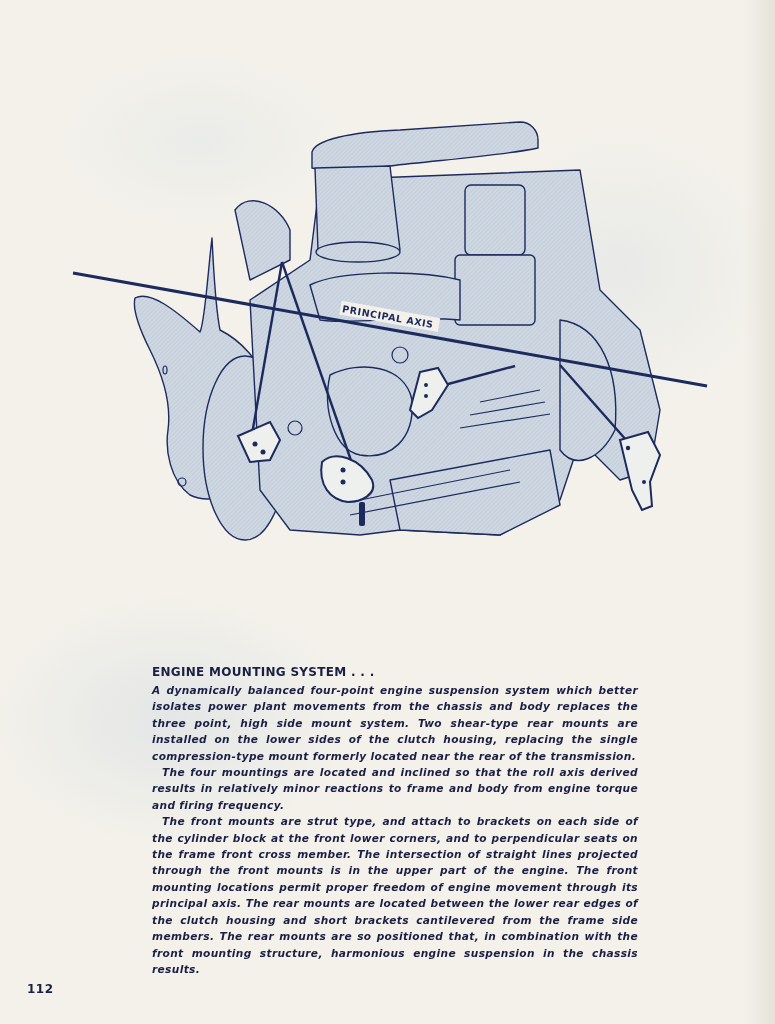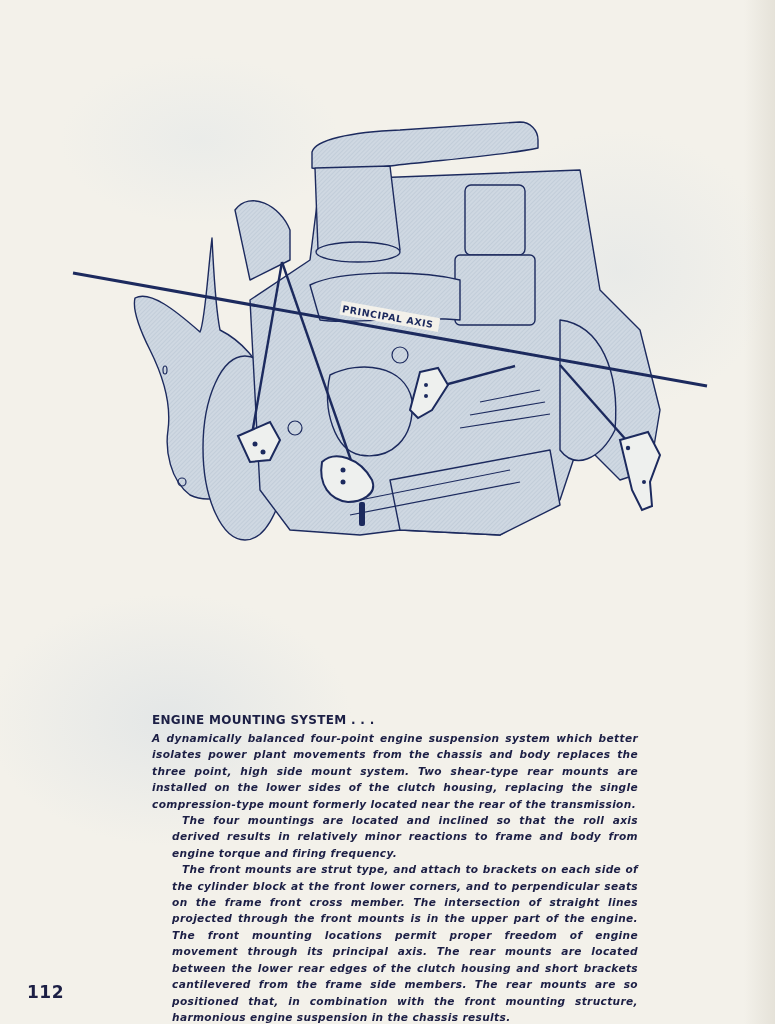--- a/index.html
+++ b/index.html
@@ -15,32 +15,32 @@
       radial-gradient(ellipse 260px 180px at 170px 720px, rgba(215,222,228,0.55), rgba(243,241,234,0) 70%),
       radial-gradient(ellipse 220px 200px at 620px 270px, rgba(220,226,230,0.45), rgba(243,241,234,0) 70%),
       radial-gradient(ellipse 200px 120px at 200px 140px, rgba(226,231,233,0.5), rgba(243,241,234,0) 70%),
       linear-gradient(90deg, rgba(0,0,0,0) 96%, rgba(220,216,205,0.6) 100%);
   }
   .figure {
     position:absolute; left:60px; top:110px; width:660px; height:450px;
   }
   .figure svg { width:660px; height:450px; display:block; }
   .text-block {
-    position:absolute; left:152px; top:712px; width:486px;
+    position:absolute; left:152px; top:664px; width:486px;
     font-size:10.6px; line-height:16.4px; font-weight:bold;
     letter-spacing:0.35px; text-align:justify;
   }
   .heading {
     font-size:12px; font-weight:bold; letter-spacing:0.3px; margin:0 0 1px 0;
     line-height:17px;
   }
   .para { margin:0; text-indent:0;font-style:italic; }
-  .para.indent { text-indent:10px;margin-left:20px; }
+  .para.indent { text-indent:10px; }
   .page-number {
-    position:absolute; left:27px; top:982px; font-size:17px; font-weight:bold;
+    position:absolute; left:27px; top:982px; font-size:12px; font-weight:bold;
     letter-spacing:0.5px;
   }
 </style>
 </head>
 <body>
 
 <div class="page-bg"></div>
 
 <div class="figure">
   <svg viewBox="0 0 660 450" xmlns="http://www.w3.org/2000/svg">

